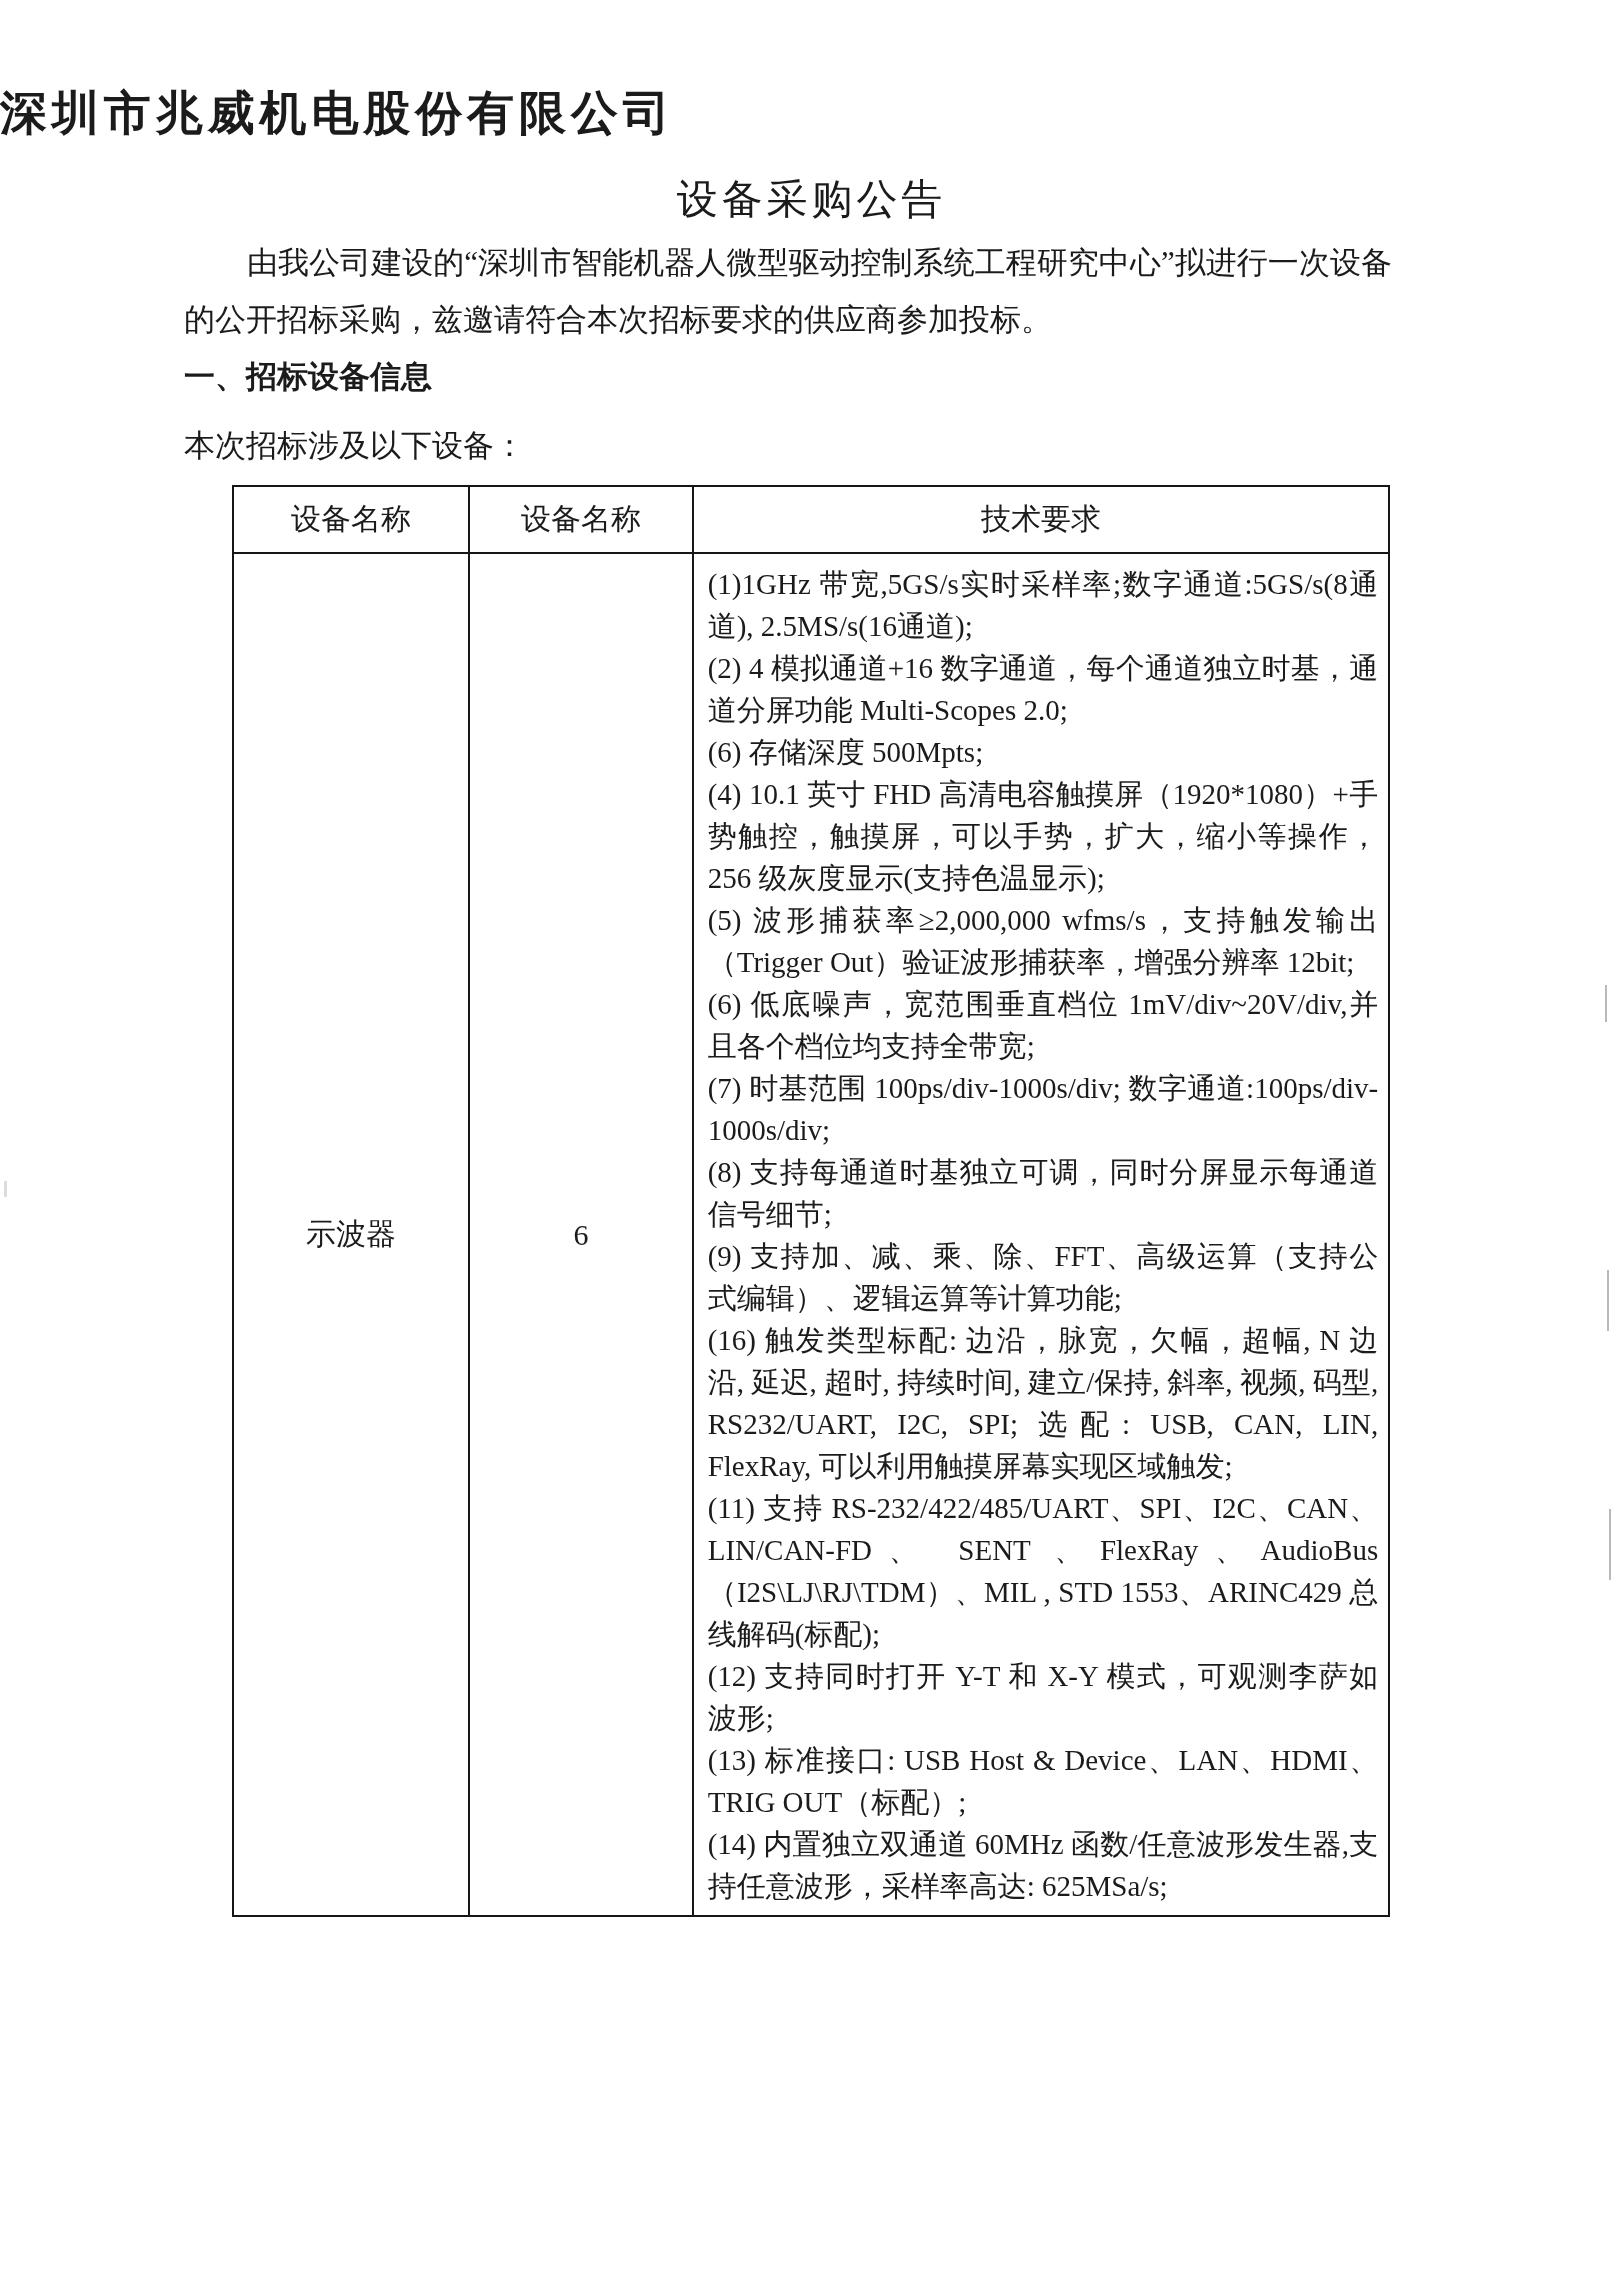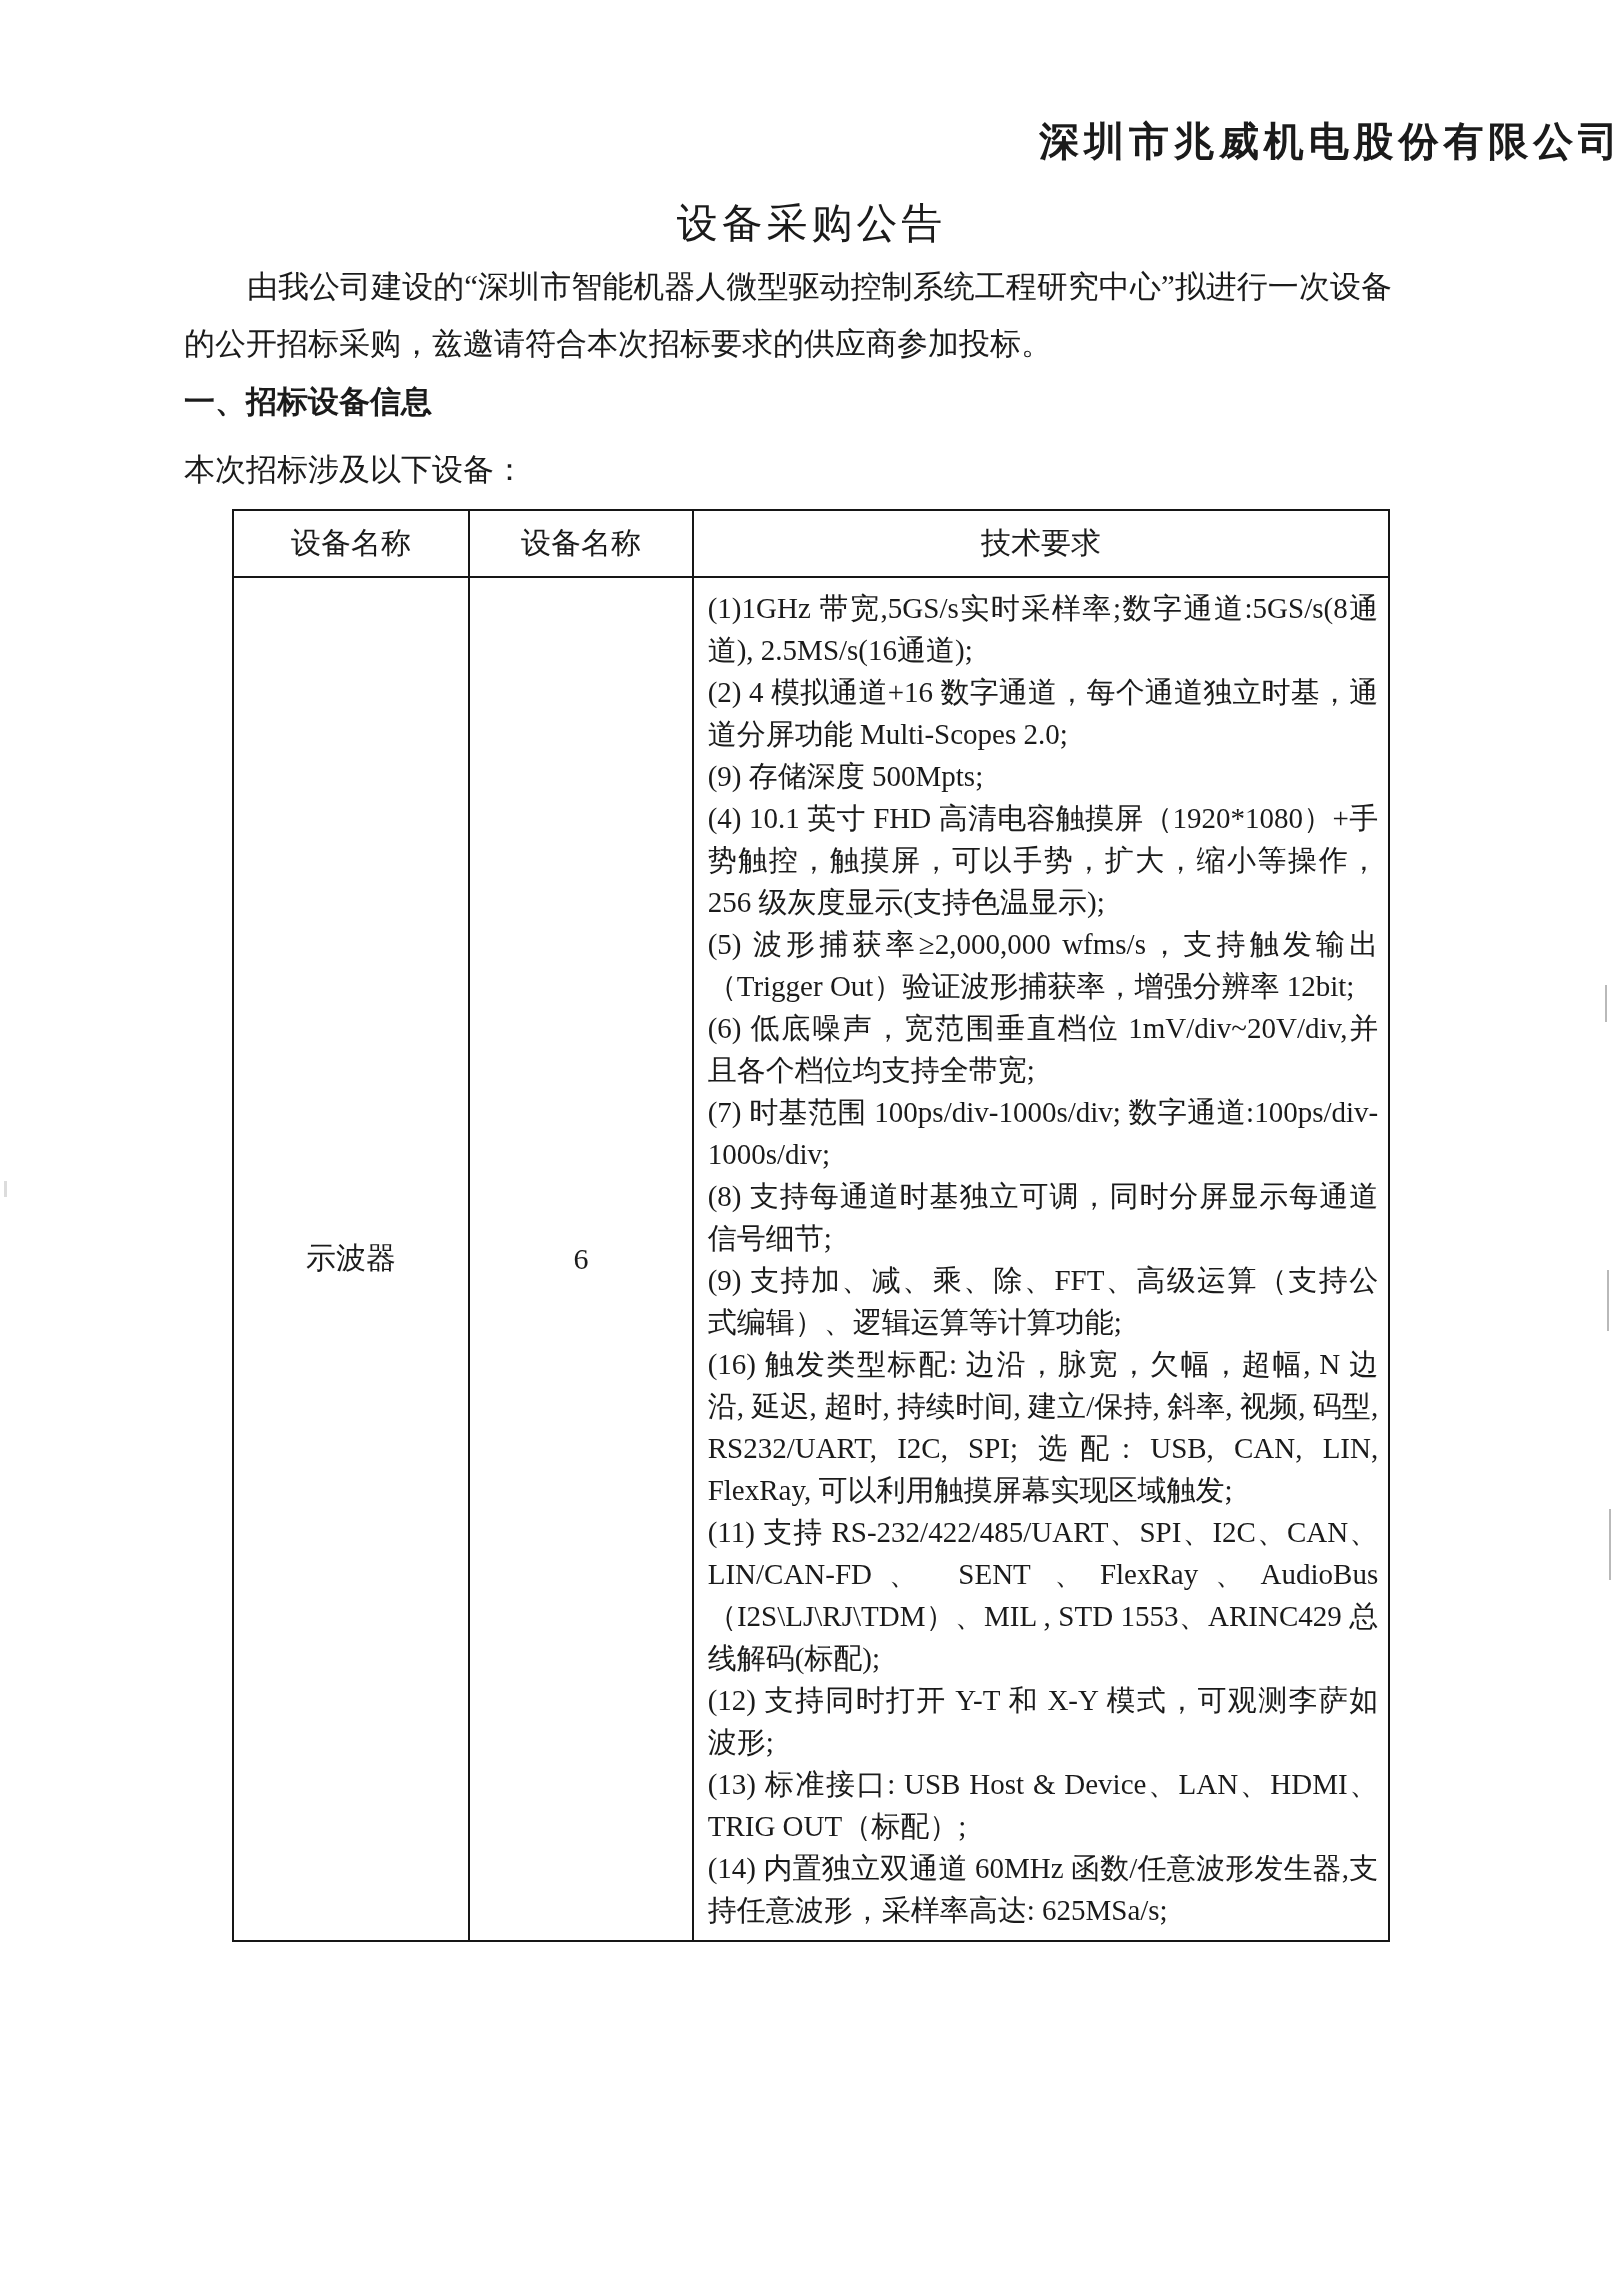--- a/index.html
+++ b/index.html
@@ -16,23 +16,23 @@
     color: #1b1b1b;
     -webkit-font-smoothing: none;
   }
   .page {
     position: relative;
     width: 100%;
     height: 100%;
   }
   .company-title {
     margin: 0;
-    padding-top: 120px;
-    text-align: right;
-    font-size: 40px;
+    padding-top: 88px;
+    text-align: left;
+    font-size: 47px;
     font-weight: 600;
     letter-spacing: 4.9px;
     line-height: 1.1;
   }
   .doc-title {
     margin: 37px 0 0 0;
     text-align: center;
     font-size: 41px;
     font-weight: 400;
     letter-spacing: 3.9px;
@@ -140,21 +140,21 @@
           <th>技术要求</th>
         </tr>
       </thead>
       <tbody>
         <tr>
           <td class="c-name">示波器</td>
           <td class="c-qty">6</td>
           <td class="c-req">
             <div class="req-line">(1)1GHz 带宽,5GS/s实时采样率;数字通道:5GS/s(8通道), 2.5MS/s(16通道);</div>
             <div class="req-line">(2) 4 模拟通道+16 数字通道，每个通道独立时基，通道分屏功能 Multi-Scopes 2.0;</div>
-            <div class="req-line">(9) 存储深度 500Mpts;</div>
+            <div class="req-line">(6) 存储深度 500Mpts;</div>
             <div class="req-line">(4) 10.1 英寸 FHD 高清电容触摸屏（1920*1080）+手势触控，触摸屏，可以手势，扩大，缩小等操作，256 级灰度显示(支持色温显示);</div>
             <div class="req-line">(5) 波形捕获率≥2,000,000 wfms/s，支持触发输出（Trigger Out）验证波形捕获率，增强分辨率 12bit;</div>
             <div class="req-line">(6) 低底噪声，宽范围垂直档位 1mV/div~20V/div,并且各个档位均支持全带宽;</div>
             <div class="req-line">(7) 时基范围 100ps/div-1000s/div; 数字通道:100ps/div-1000s/div;</div>
             <div class="req-line">(8) 支持每通道时基独立可调，同时分屏显示每通道信号细节;</div>
             <div class="req-line">(9) 支持加、减、乘、除、FFT、高级运算（支持公式编辑）、逻辑运算等计算功能;</div>
             <div class="req-line">(16) 触发类型标配: 边沿，脉宽，欠幅，超幅, N 边沿, 延迟, 超时, 持续时间, 建立/保持, 斜率, 视频, 码型, RS232/UART, I2C, SPI; 选配: USB, CAN, LIN, FlexRay, 可以利用触摸屏幕实现区域触发;</div>
             <div class="req-line">(11) 支持 RS-232/422/485/UART、SPI、I2C、CAN、LIN/CAN-FD、 SENT 、FlexRay、AudioBus（I2S\LJ\RJ\TDM）、MIL , STD 1553、ARINC429 总线解码(标配);</div>
             <div class="req-line">(12) 支持同时打开 Y-T 和 X-Y 模式，可观测李萨如波形;</div>
             <div class="req-line">(13) 标准接口: USB Host &amp; Device、LAN、HDMI、TRIG OUT（标配）;</div>

